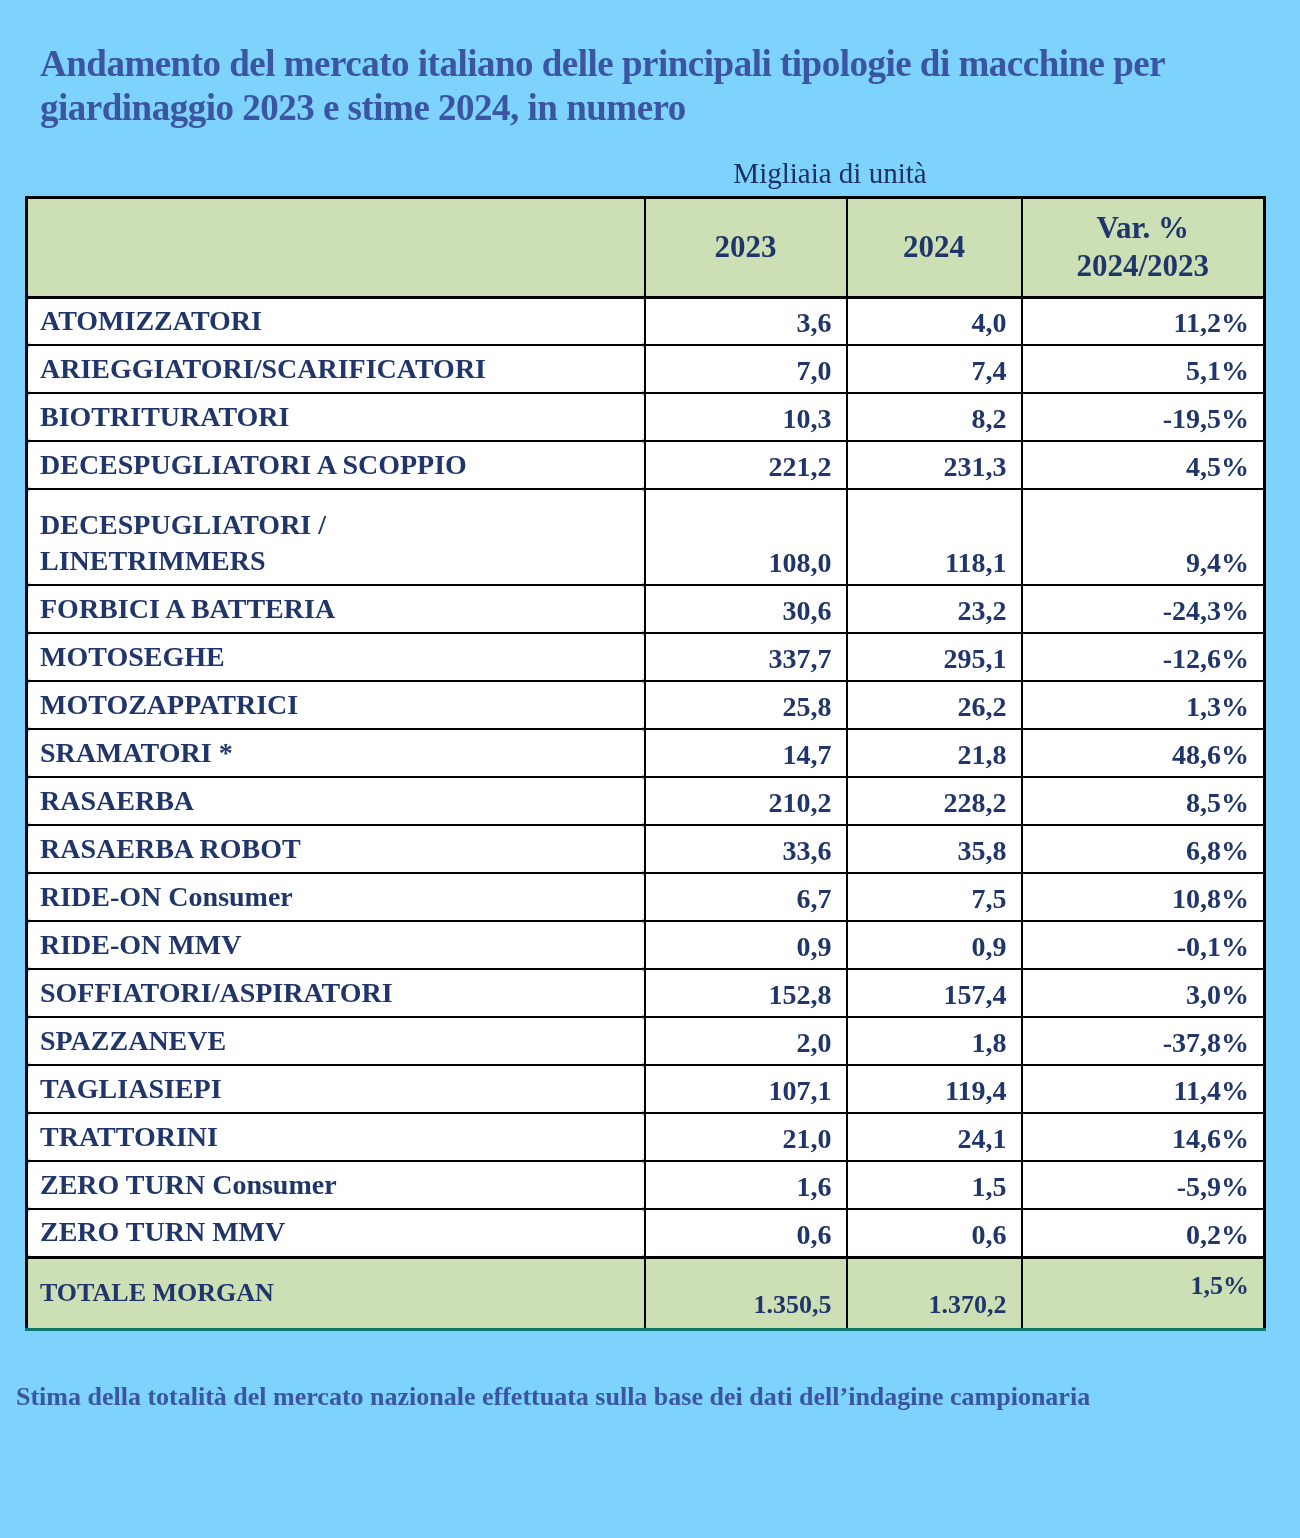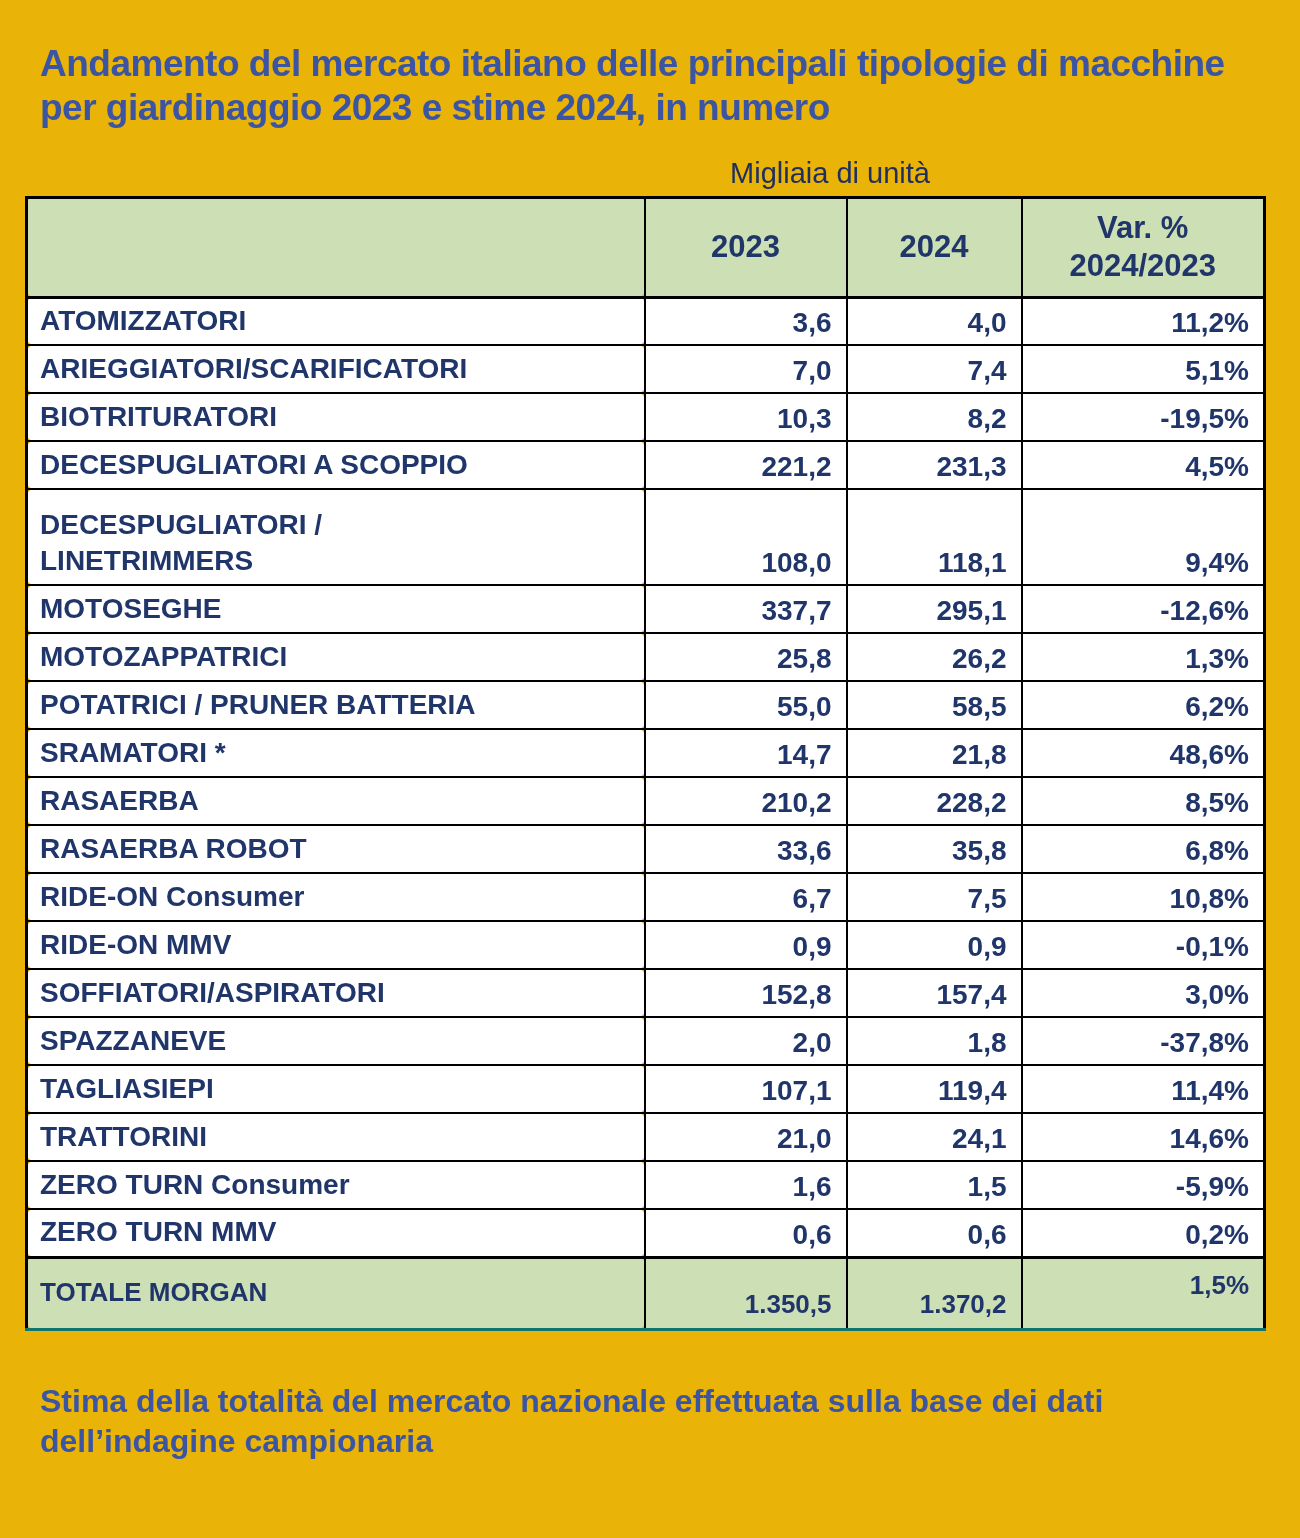--- a/index.html
+++ b/index.html
@@ -6,21 +6,22 @@
     margin: 0; padding: 0;
     background: #ffffff;
     width: 1300px;
     font-family: "Liberation Sans", sans-serif;
   }
   .page {
     width: 1300px;
     height: 1538px;
     position: relative;
     box-sizing: border-box;
-    background: #eab308;
+    background: #7dd3fc;
+    font-family: Liberation Serif, serif;
   }
   .title {
     color: #3b55a3;
     font-weight: bold;
     font-size: 37px;
     line-height: 1.2;
     margin: 0;
     padding: 42px 40px 0 40px;
     letter-spacing: -0.5px;
   }
@@ -87,23 +88,23 @@
     font-size: 26px;
     border-top: 3px solid #000;
     border-bottom: 3px solid #0f766e;
   }
   tfoot td.label { vertical-align: middle; }
   tfoot td.num   { vertical-align: bottom; padding-bottom: 8px; }
   tfoot td.var   { vertical-align: middle; padding-bottom: 16px; padding-left: 44px; }
   .footnote {
     color: #3b55a3;
     font-weight: bold;
-    font-size: 32px;
+    font-size: 26px;
     line-height: 1.25;
-    padding: 50px 40px 0 40px;
+    padding: 50px 40px 0 16px;
   }
 </style>
 </head>
 <body>
 
 <div class="page">
 
   <h1 class="title">Andamento del mercato italiano delle principali tipologie di macchine per giardinaggio 2023 e stime 2024, in numero</h1>
 
   <div class="subtitle">Migliaia di unità</div>
@@ -150,36 +151,36 @@
           <td class="num">4,5%</td>
         </tr>
         <tr class="tall">
           <td class="label">DECESPUGLIATORI /
 LINETRIMMERS</td>
           <td class="num">108,0</td>
           <td class="num">118,1</td>
           <td class="num">9,4%</td>
         </tr>
         <tr>
+          <td class="label">FORBICI A BATTERIA</td>
+          <td class="num">30,6</td>
+          <td class="num">23,2</td>
+          <td class="num">-24,3%</td>
+        </tr>
+        <tr>
           <td class="label">MOTOSEGHE</td>
           <td class="num">337,7</td>
           <td class="num">295,1</td>
           <td class="num">-12,6%</td>
         </tr>
         <tr>
           <td class="label">MOTOZAPPATRICI</td>
           <td class="num">25,8</td>
           <td class="num">26,2</td>
           <td class="num">1,3%</td>
-        </tr>
-        <tr>
-          <td class="label">POTATRICI / PRUNER BATTERIA</td>
-          <td class="num">55,0</td>
-          <td class="num">58,5</td>
-          <td class="num">6,2%</td>
         </tr>
         <tr>
           <td class="label">SRAMATORI *</td>
           <td class="num">14,7</td>
           <td class="num">21,8</td>
           <td class="num">48,6%</td>
         </tr>
         <tr>
           <td class="label">RASAERBA</td>
           <td class="num">210,2</td>

